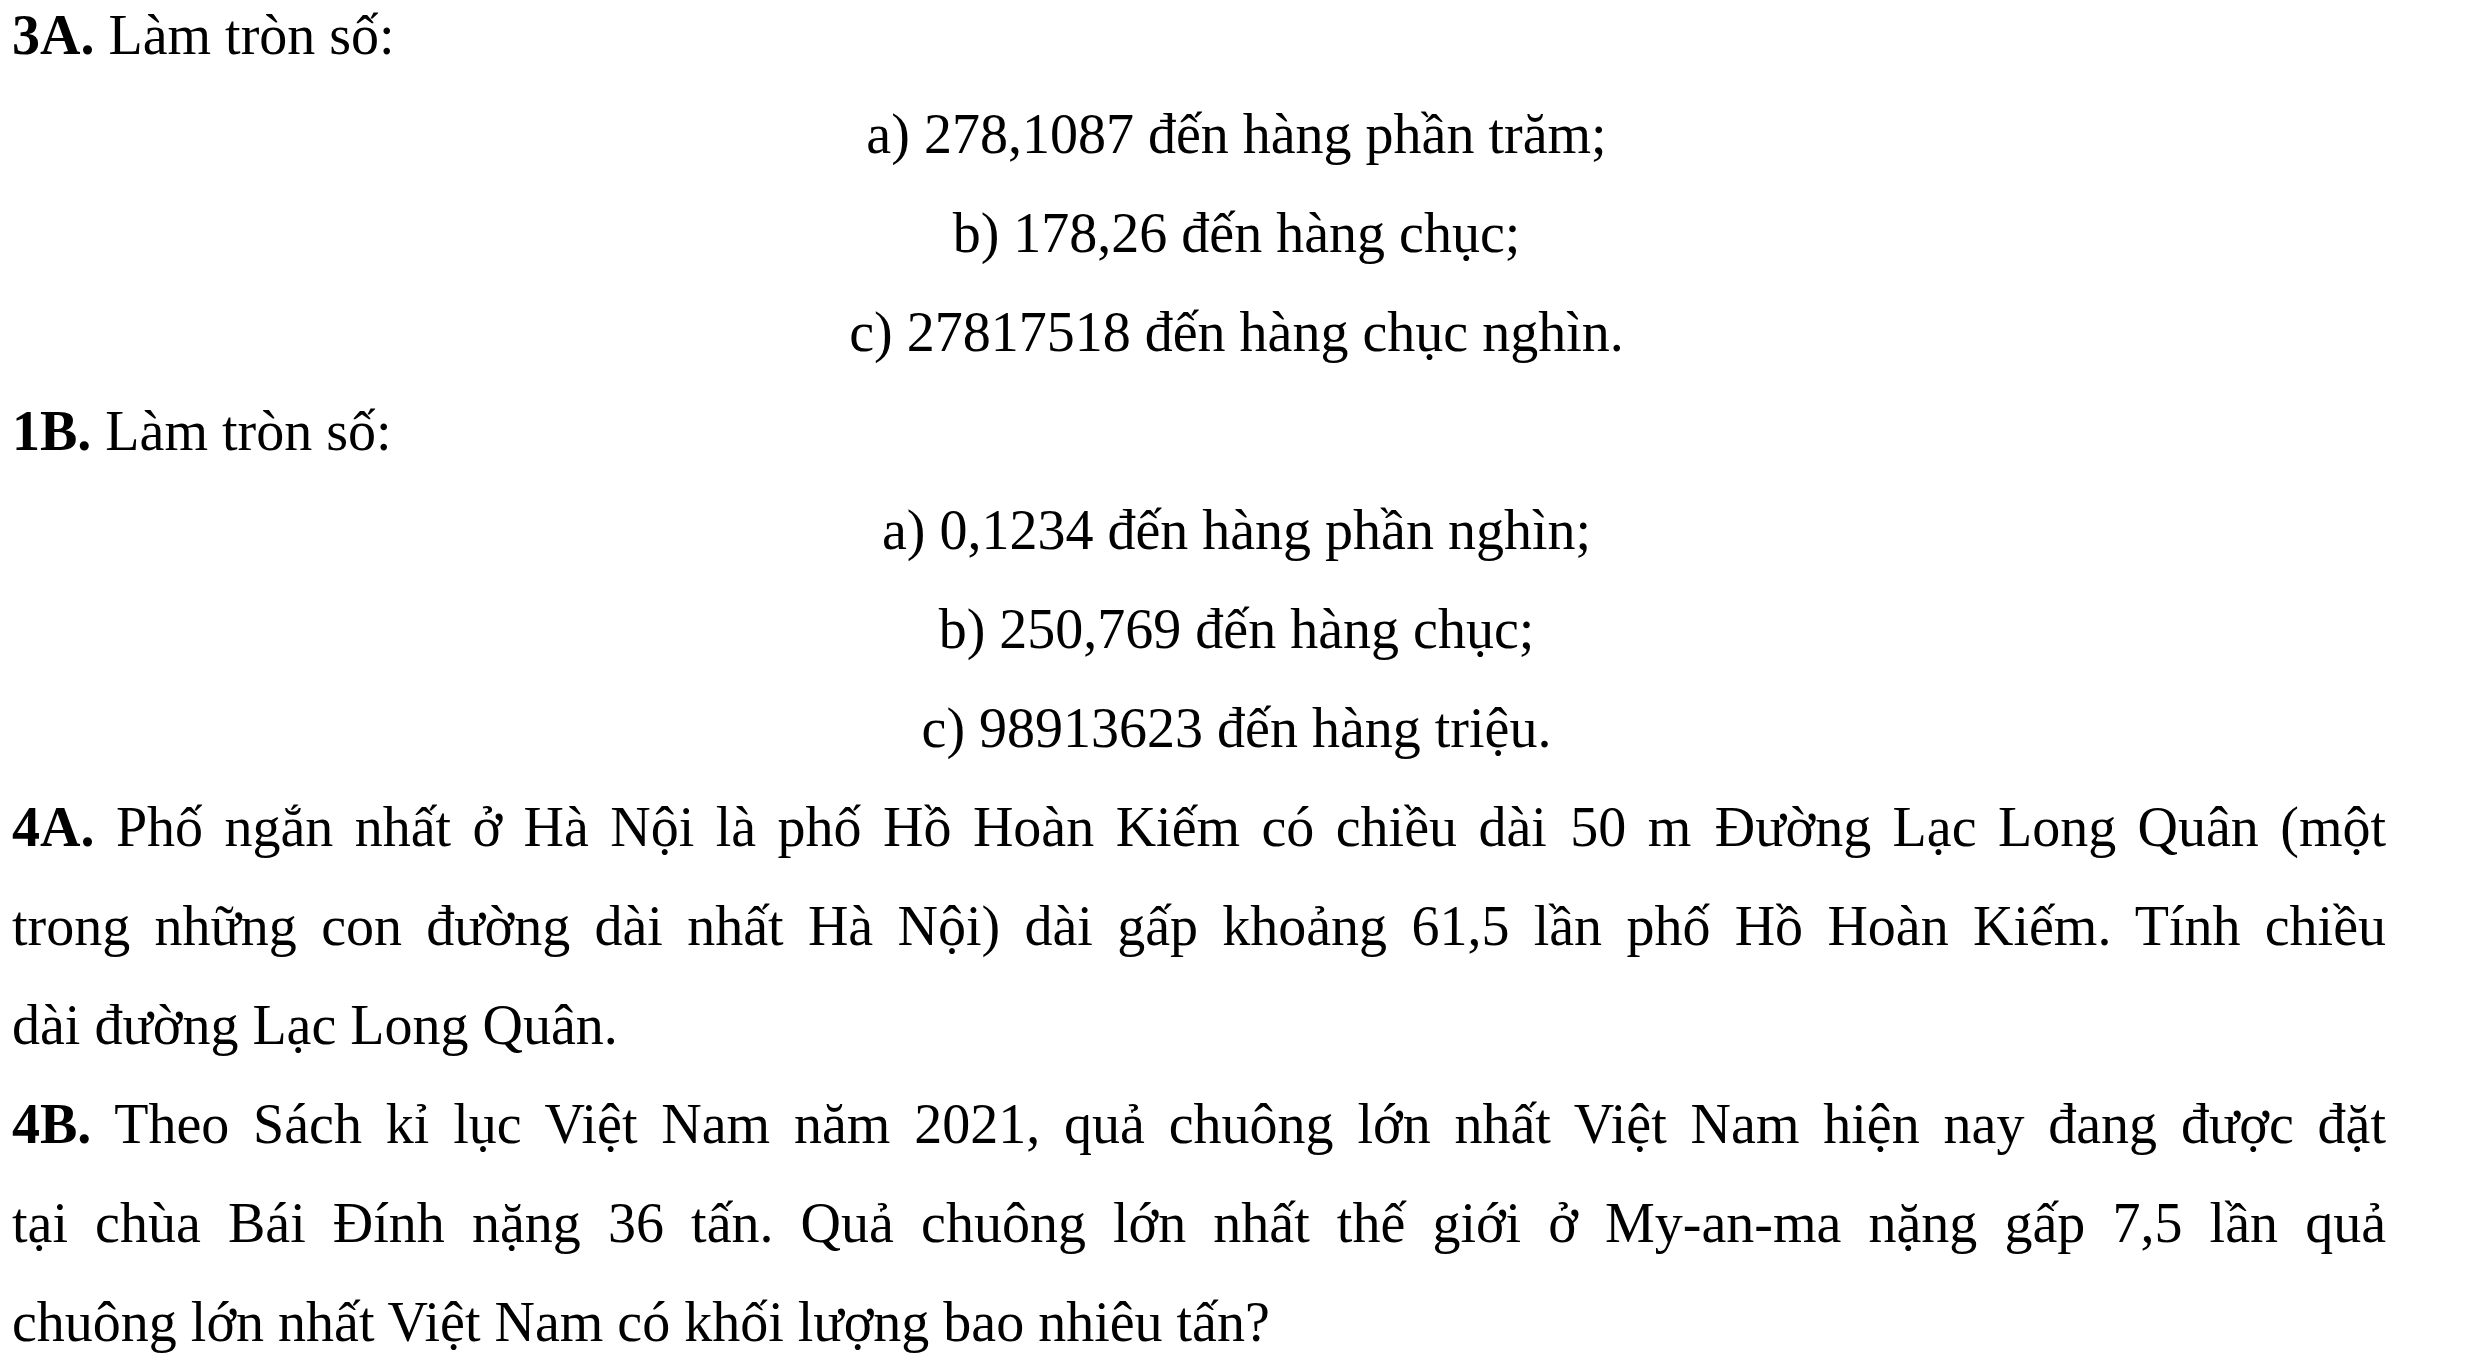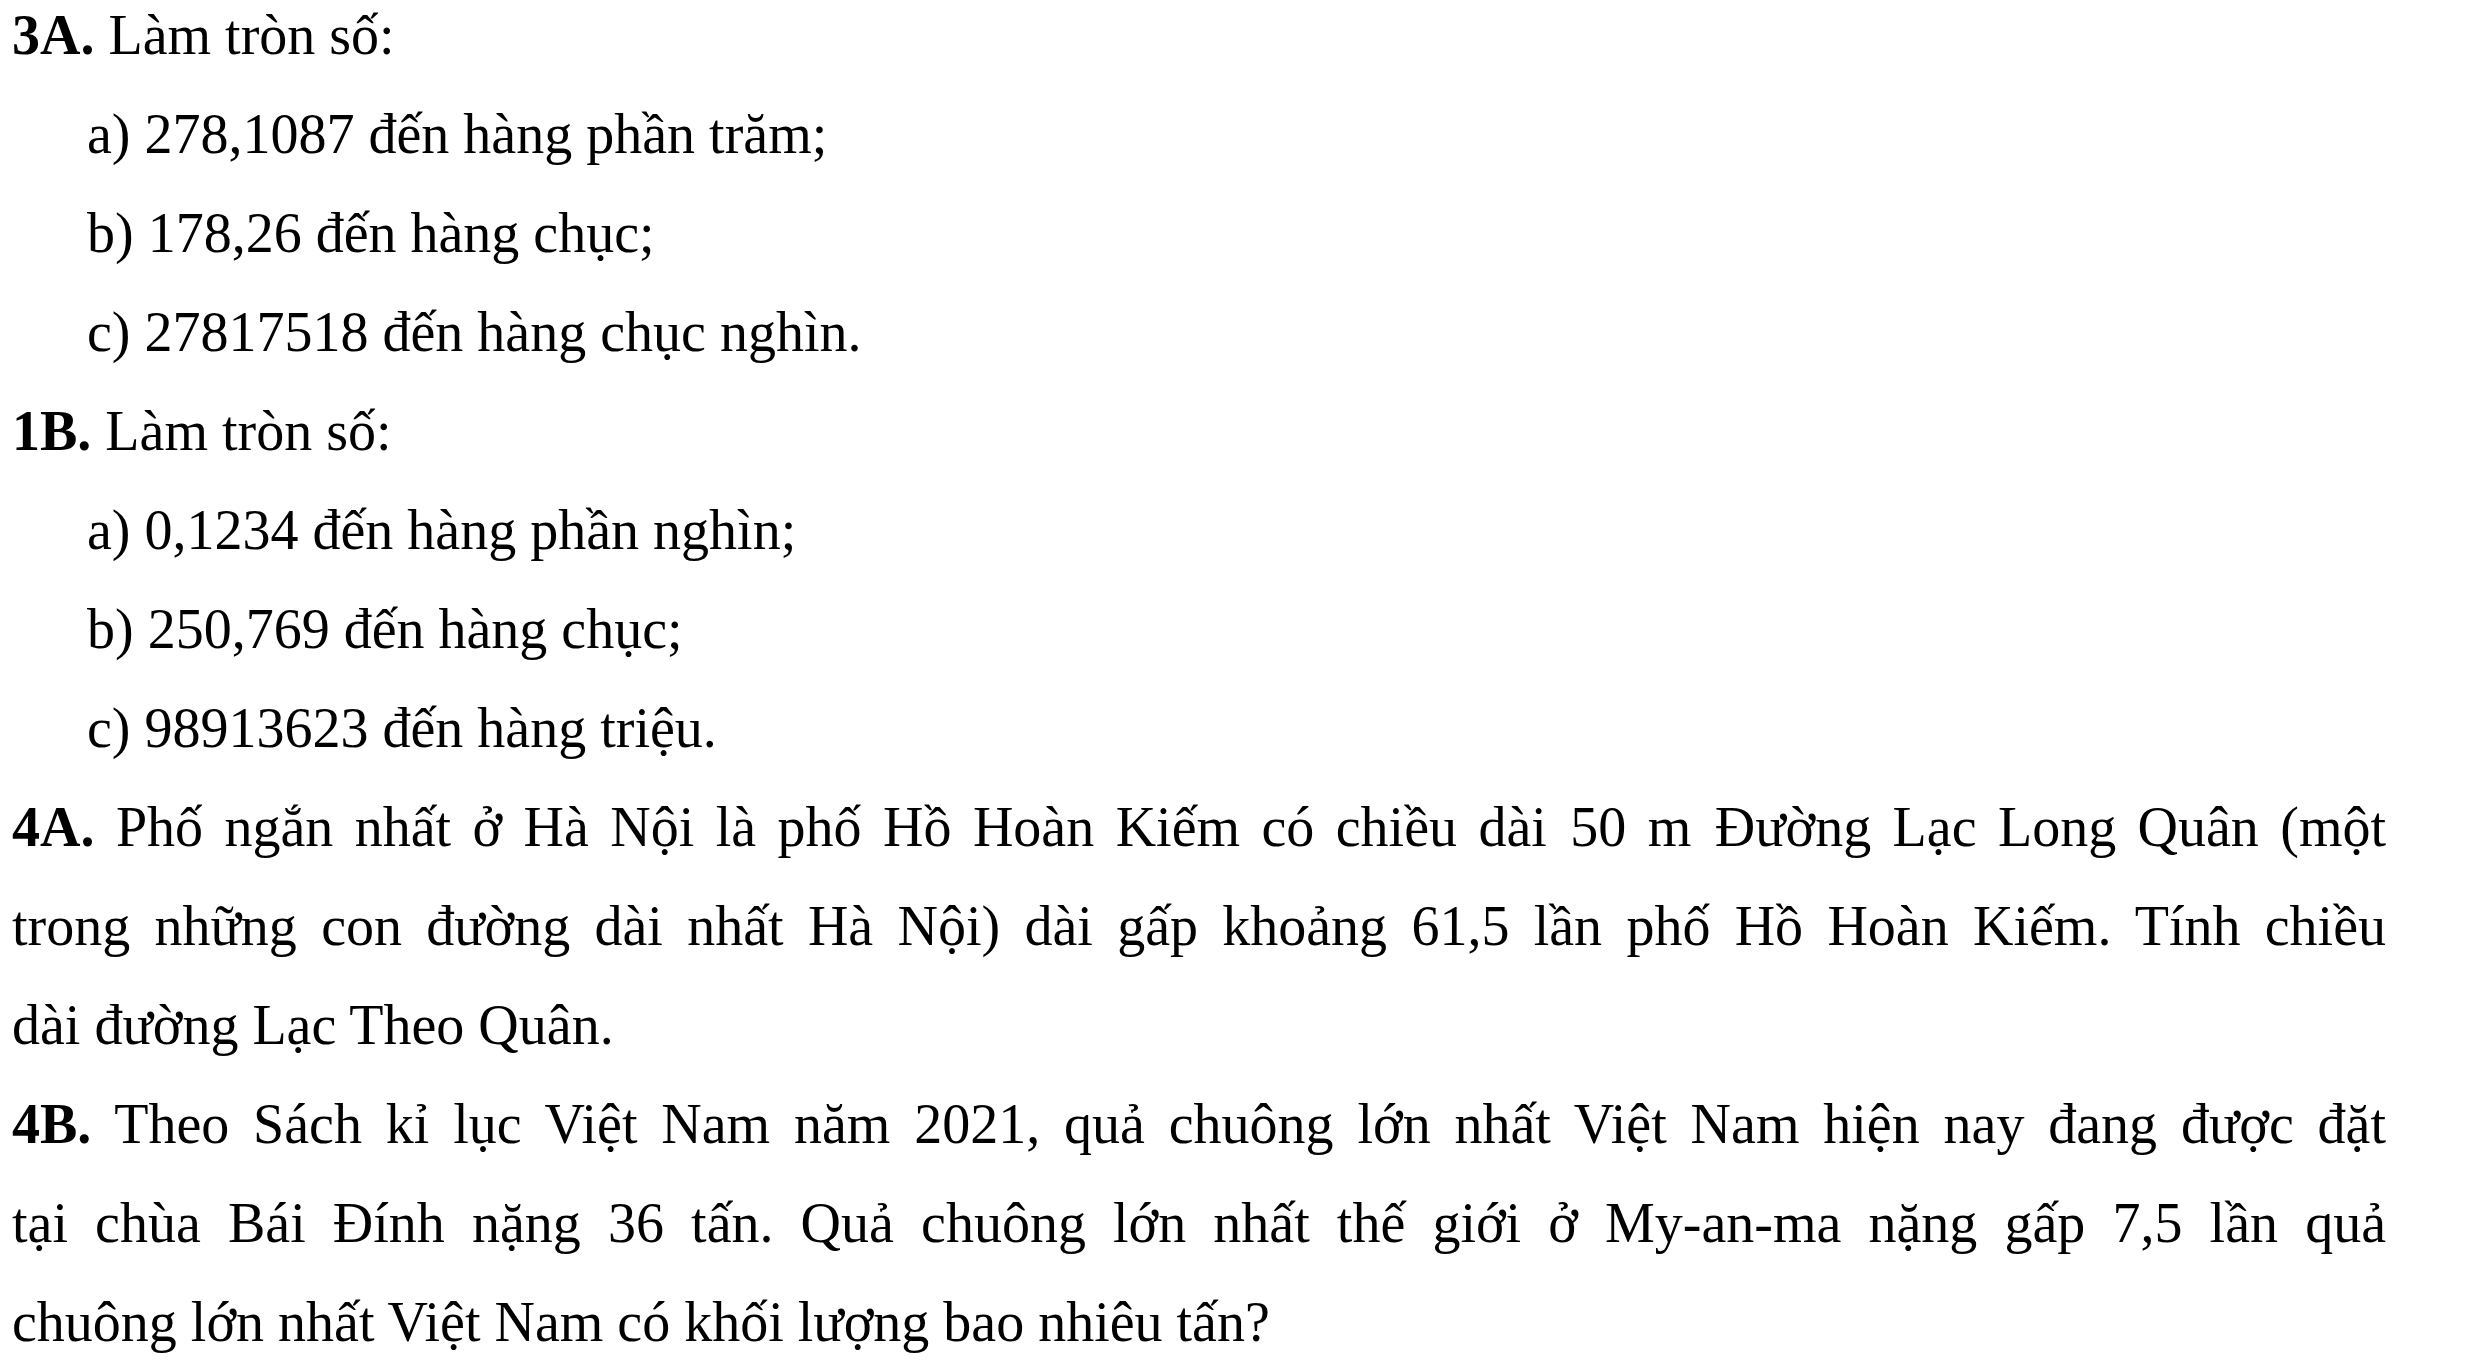--- a/index.html
+++ b/index.html
@@ -20,21 +20,21 @@
     padding: 0 106px 0 12px; 
   }
   .line {
     line-height: 99px;
   }
   .head {
     text-align: left;
   }
   .item {
     padding-left: 75px; 
-    text-align: left;
+    text-align: center;
     font-family: Liberation Serif, serif;
   }
   .just {
     text-align: justify;
     text-align-last: justify;
   }
   .just-end {
     text-align: justify;
     text-align-last: left;
   }
@@ -64,21 +64,21 @@
   <div class="line item"><span>a)</span> <span>0,1234 đến hàng phần nghìn;</span></div>
 
   <div class="line item"><span>b)</span> <span>250,769 đến hàng chục;</span></div>
 
   <div class="line item"><span>c)</span> <span>98913623 đến hàng triệu.</span></div>
 
   <div class="line just"><span class="lbl">4A.</span> <span>Phố ngắn nhất ở Hà Nội là phố Hồ Hoàn Kiếm có chiều dài</span> <span class="measure">50 m</span> <span>Đường Lạc Long Quân (một</span></div>
 
   <div class="line just">trong những con đường dài nhất Hà Nội) dài gấp khoảng 61,5 lần phố Hồ Hoàn Kiếm. Tính chiều</div>
 
-  <div class="line just-end">dài đường Lạc Theo Quân.</div>
+  <div class="line just-end">dài đường Lạc Long Quân.</div>
 
   <div class="line just"><span class="lbl">4B.</span> <span>Theo Sách kỉ lục Việt Nam năm 2021, quả chuông lớn nhất Việt Nam hiện nay đang được đặt</span></div>
 
   <div class="line just">tại chùa Bái Đính nặng 36 tấn. Quả chuông lớn nhất thế giới ở My-an-ma nặng gấp 7,5 lần quả</div>
 
   <div class="line just-end">chuông lớn nhất Việt Nam có khối lượng bao nhiêu tấn?</div>
 
 </div>
 
 </body></html>

